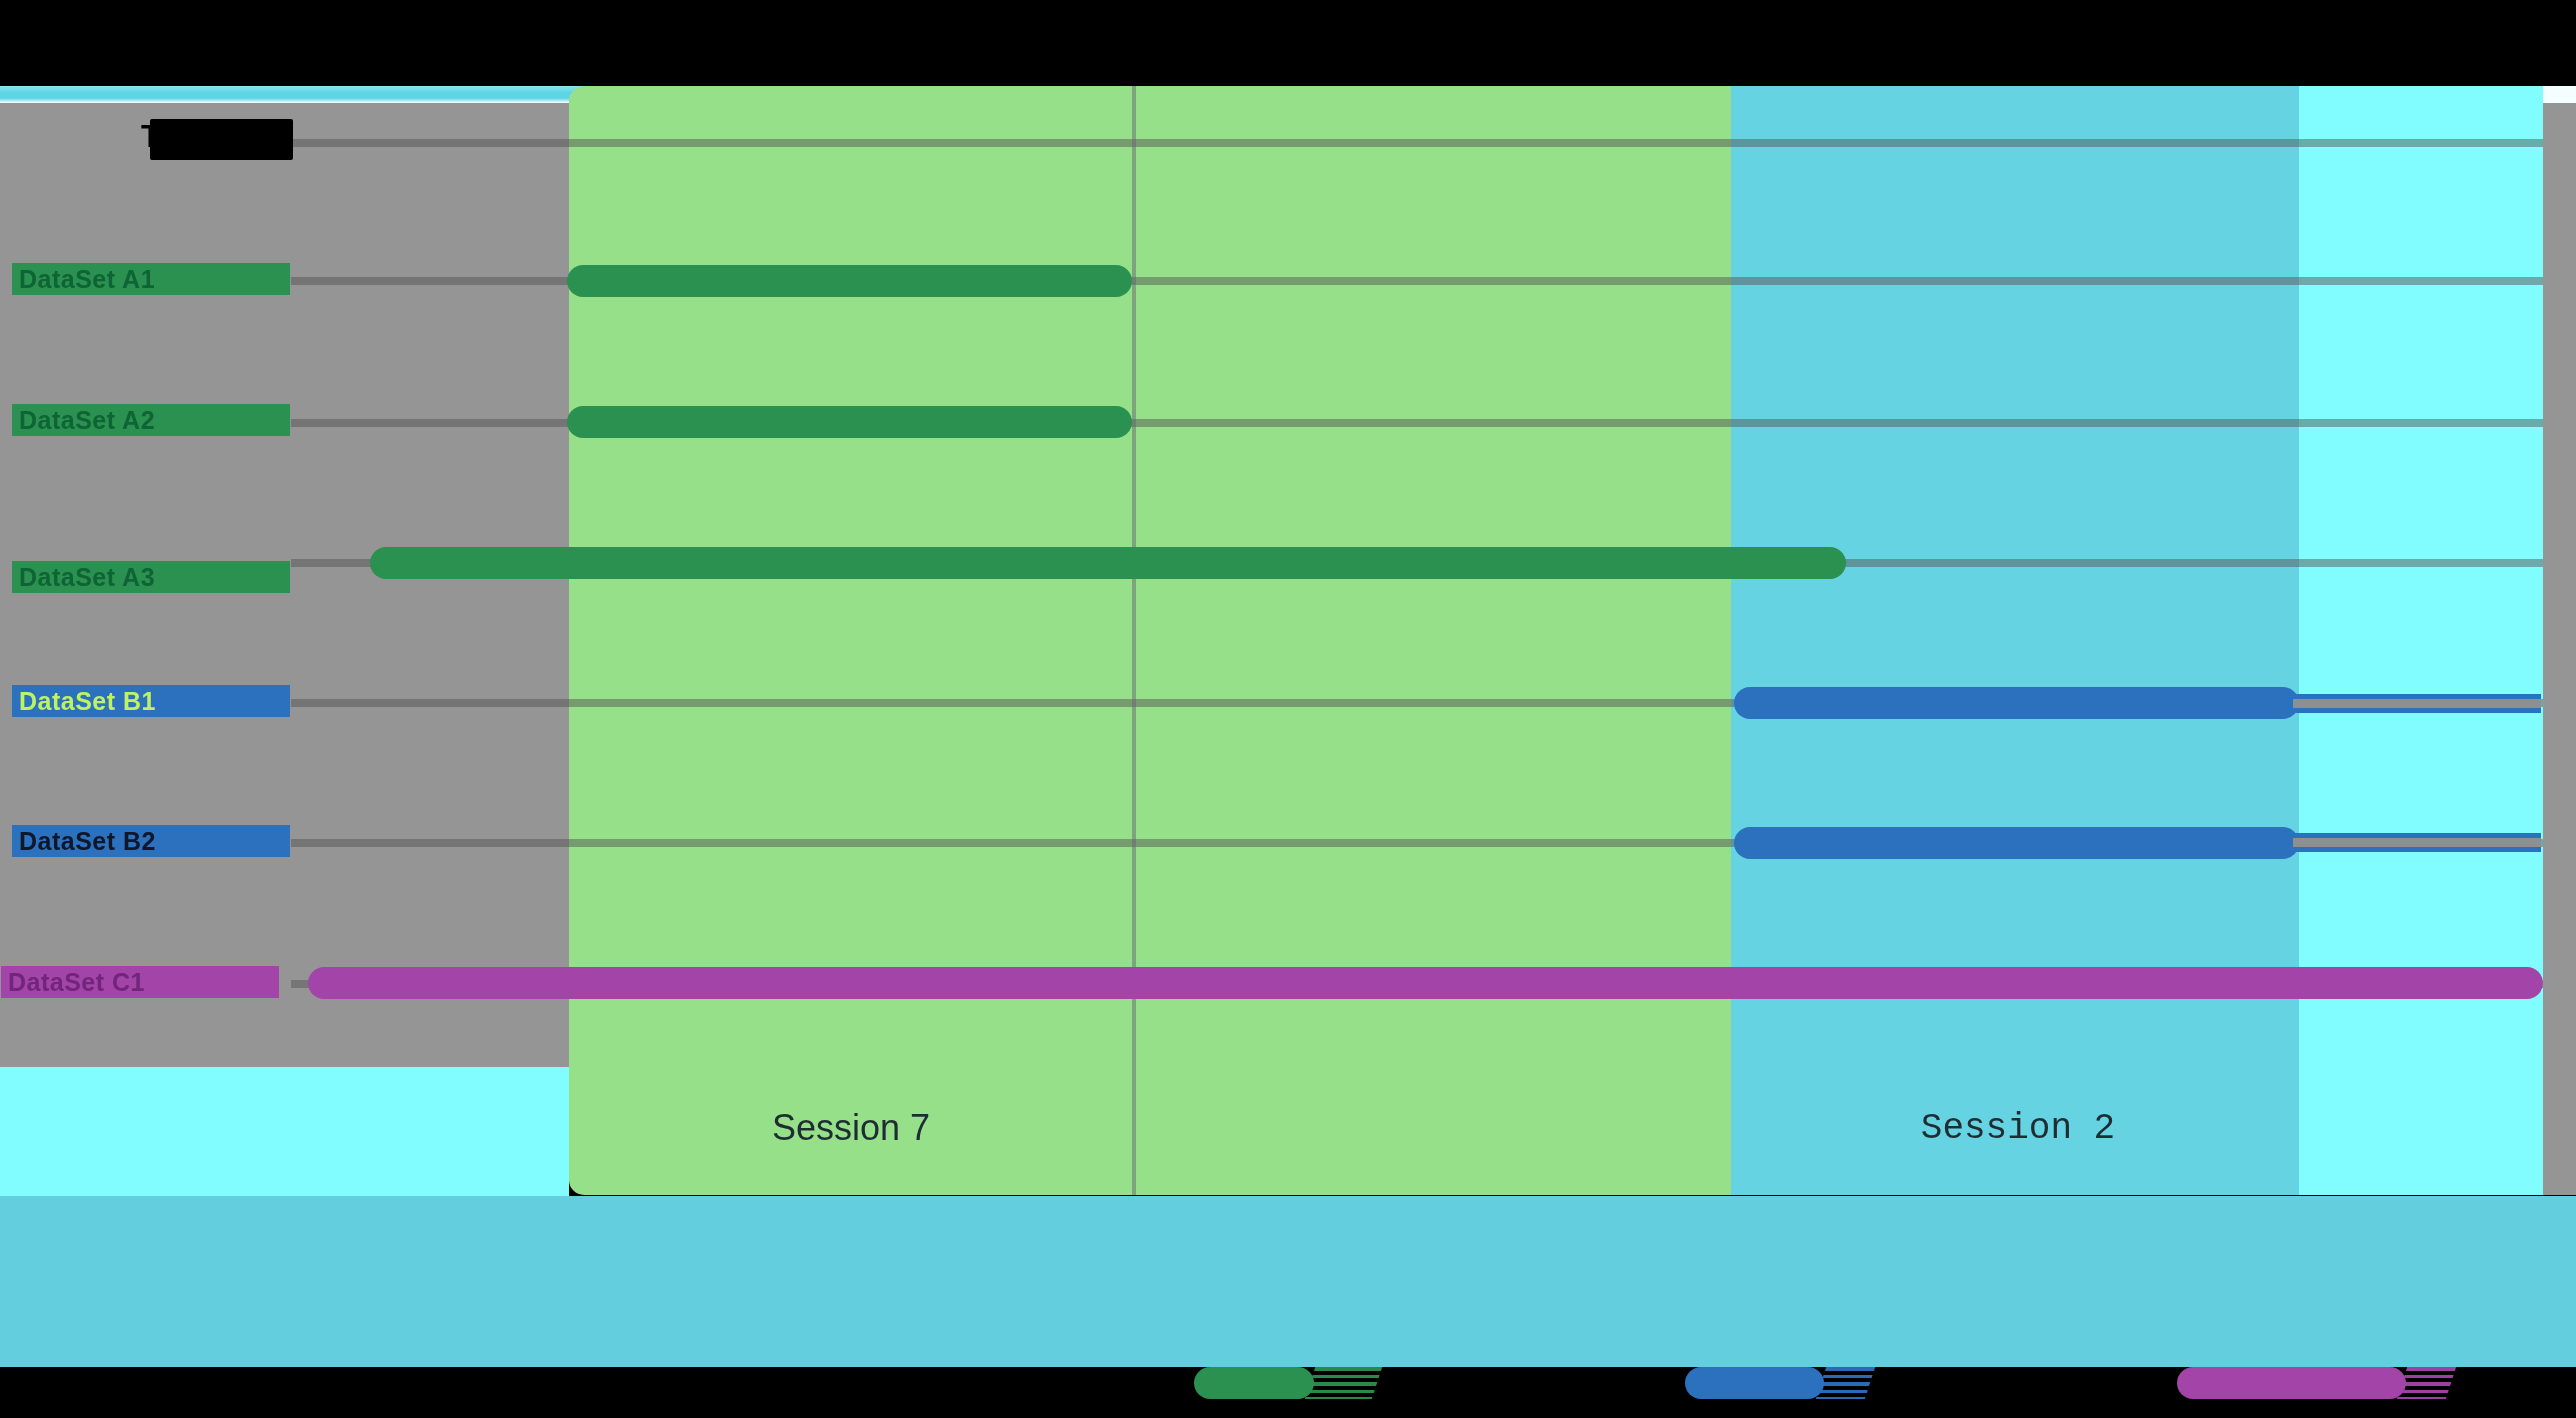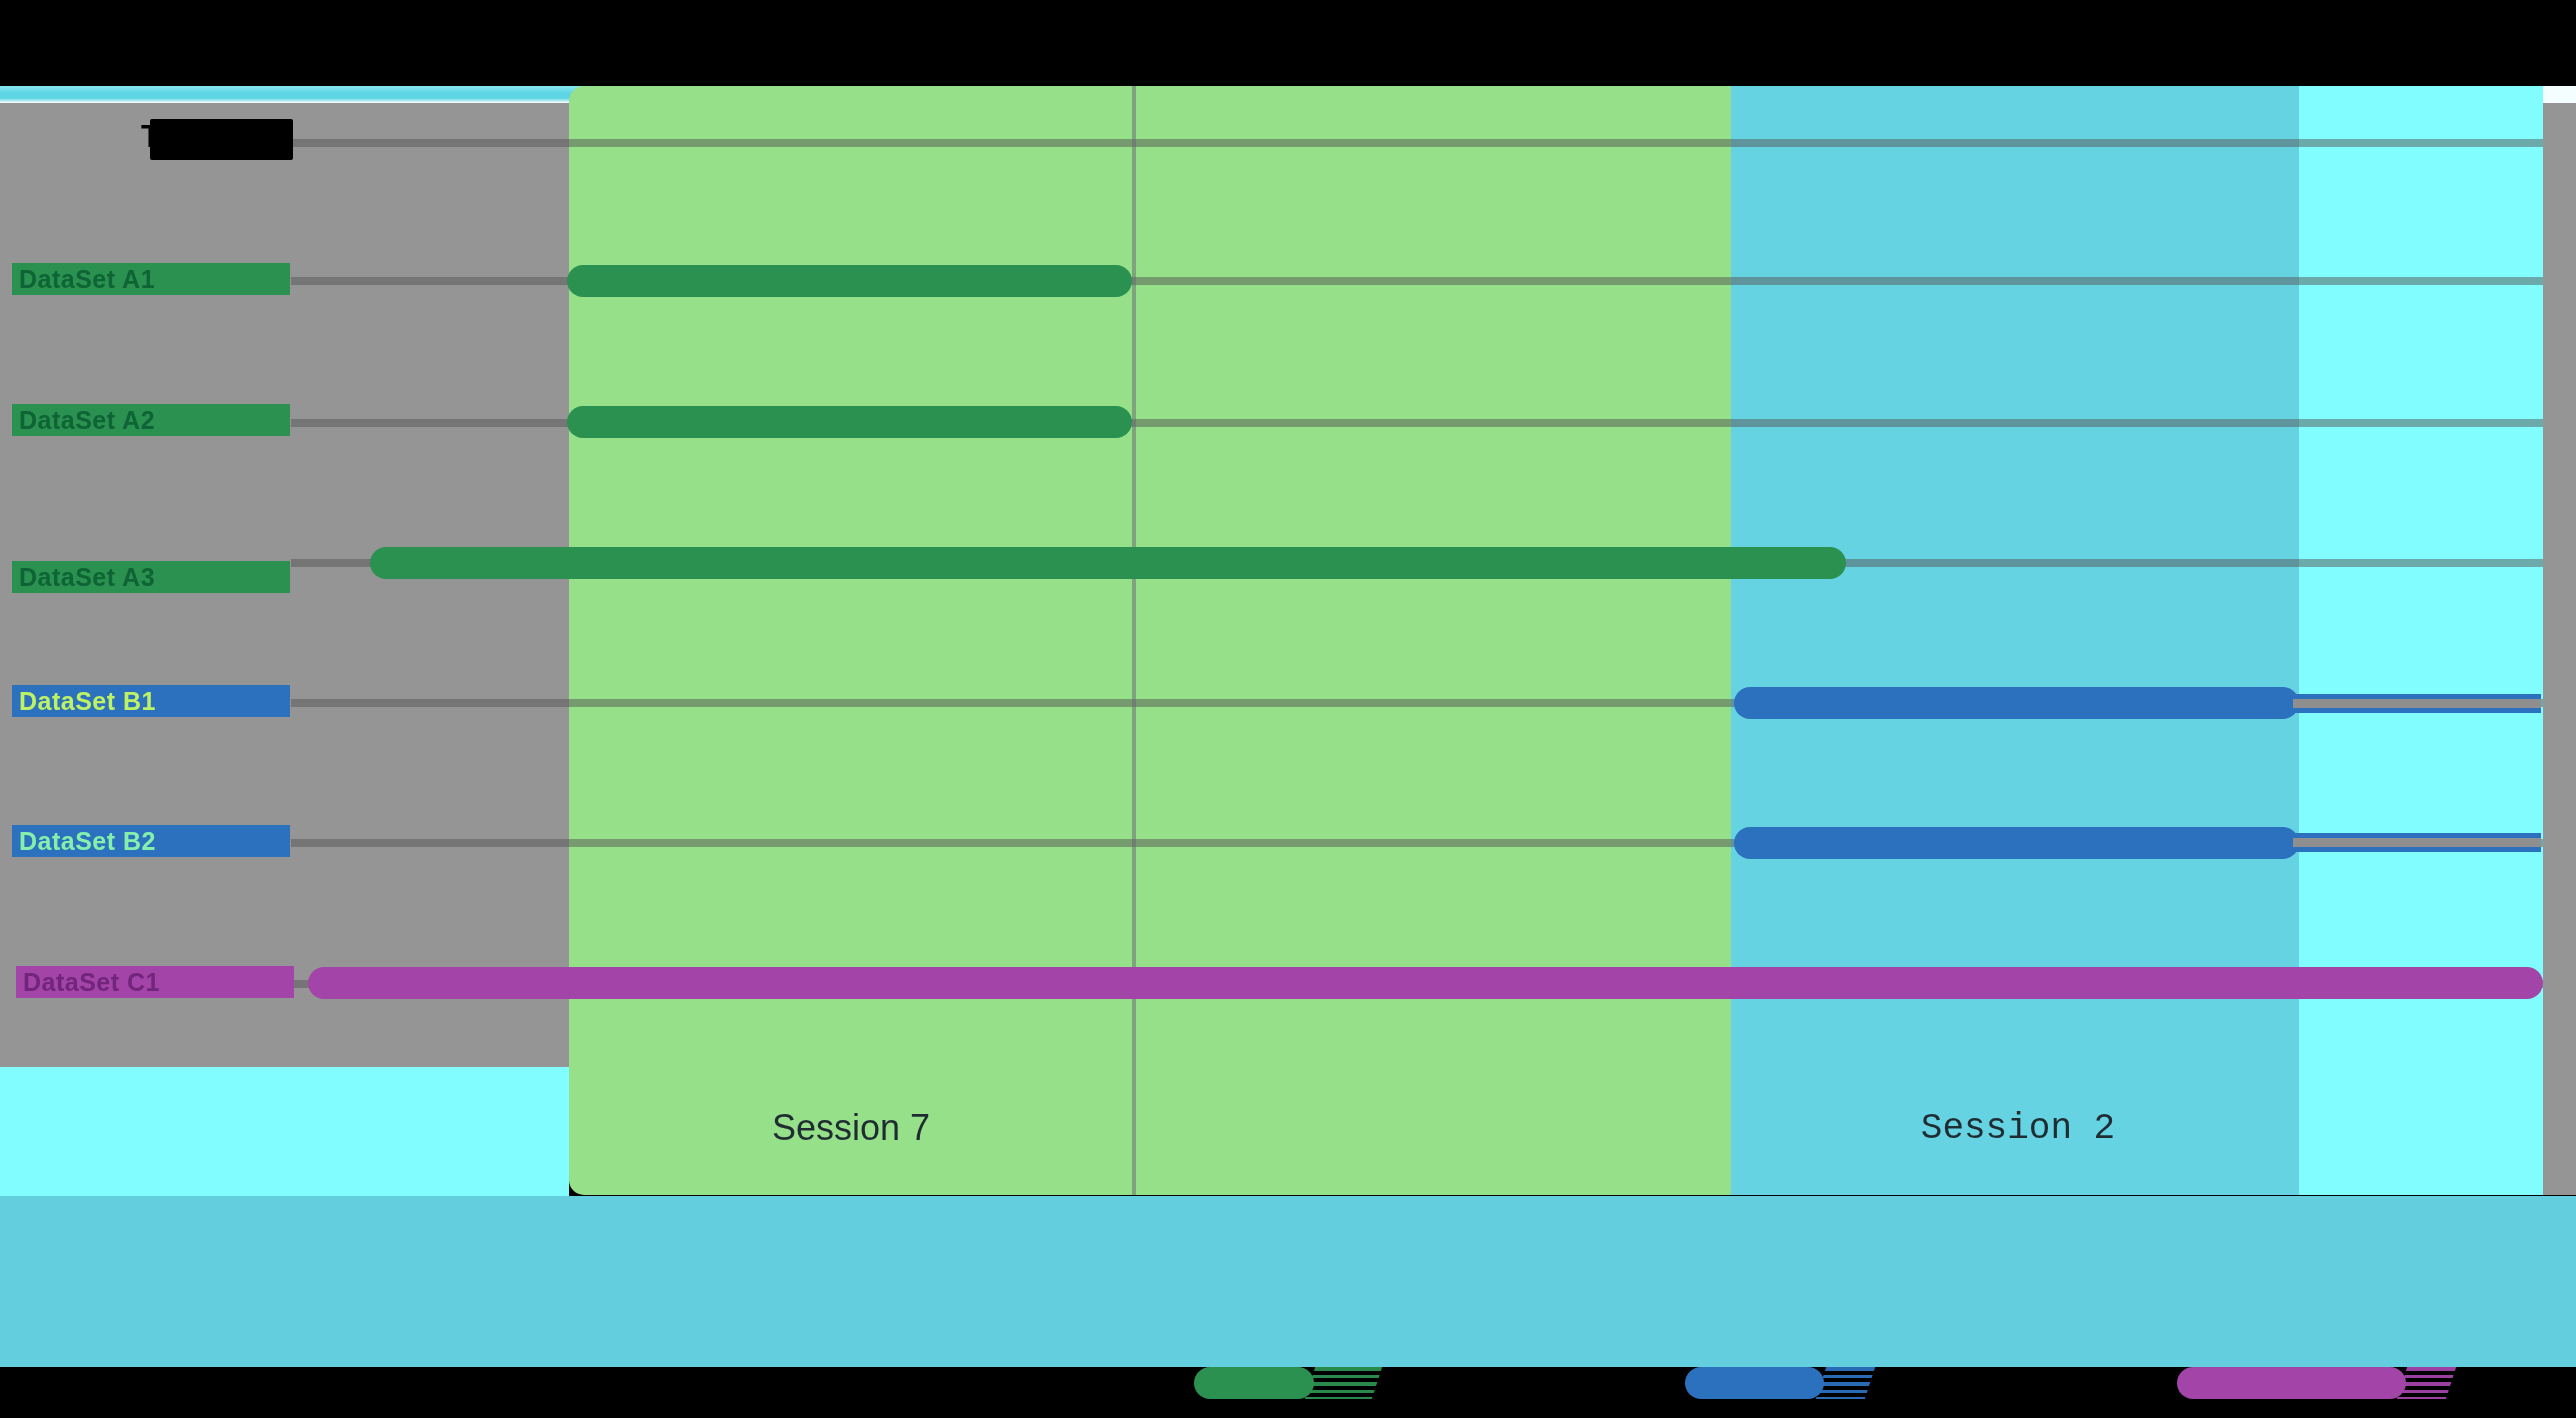--- a/index.html
+++ b/index.html
@@ -63,24 +63,24 @@
   <div id="rows">
       <div class="task-label" style="left: 12px; width: 278px; top: 263px; background: rgb(43, 145, 80); color: rgb(14, 100, 52);">DataSet A1</div>
       <div class="bar" style="left: 567px; width: 565px; top: 265px; background: rgb(43, 145, 80);"></div>
       <div class="task-label" style="left: 12px; width: 278px; top: 404px; background: rgb(43, 145, 80); color: rgb(14, 100, 52);">DataSet A2</div>
       <div class="bar" style="left: 567px; width: 565px; top: 406px; background: rgb(43, 145, 80);"></div>
       <div class="task-label" style="left: 12px; width: 278px; top: 545px; background: rgb(43, 145, 80); color: rgb(14, 100, 52); margin-top: 16px;">DataSet A3</div>
       <div class="bar" style="left: 370px; width: 1476px; top: 547px; background: rgb(43, 145, 80);"></div>
       <div class="task-label" style="left: 12px; width: 278px; top: 685px; background: rgb(43, 113, 190); color: #bef264;">DataSet B1</div>
       <div class="bar" style="left: 1734px; width: 565px; top: 687px; background: rgb(43, 113, 190);"></div>
       <div class="bar-ext" style="left: 2293px; width: 248px; top: 694px; background: linear-gradient(rgb(43, 113, 190) 0px, rgb(43, 113, 190) 25%, rgb(143, 143, 143) 25%, rgb(143, 143, 143) 75%, rgb(43, 113, 190) 75%, rgb(43, 113, 190) 100%);"></div>
-      <div class="task-label" style="left: 12px; width: 278px; top: 825px; background: rgb(43, 113, 190); color: #86efac;">DataSet B2</div>
+      <div class="task-label" style="left: 12px; width: 278px; top: 825px; background: rgb(43, 113, 190); color: #0f172a;">DataSet B2</div>
       <div class="bar" style="left: 1734px; width: 565px; top: 827px; background: rgb(43, 113, 190);"></div>
       <div class="bar-ext" style="left: 2293px; width: 248px; top: 833px; background: linear-gradient(rgb(43, 113, 190) 0px, rgb(43, 113, 190) 25%, rgb(143, 143, 143) 25%, rgb(143, 143, 143) 75%, rgb(43, 113, 190) 75%, rgb(43, 113, 190) 100%);"></div>
-      <div class="task-label" style="left: 16px; width: 278px; top: 966px; background: rgb(163, 68, 169); color: rgb(113, 37, 123);">DataSet C1</div>
+      <div class="task-label" style="left: 1px; width: 278px; top: 966px; background: rgb(163, 68, 169); color: rgb(113, 37, 123);">DataSet C1</div>
       <div class="bar" style="left: 308px; width: 2235px; top: 967px; background: rgb(163, 68, 169);"></div>
     </div>
   <div id="sessions">
       <div class="session-label" style="left: 851px; top: 1128px;">Session 7</div>
       <div class="session-label" style="left: 2018px; top: 1128px; font-family: Liberation Mono, monospace;">Session 2</div>
     </div>
   <div id="legend-items">
       <div class="legend-pill" style="left: 1194px; width: 120px; top: 1367px; background: rgb(43, 145, 80);"></div>
       <div class="legend-slash" style="left: 1310px; width: 67px; top: 1367px; background: repeating-linear-gradient(rgb(43, 145, 80) 0px, rgb(43, 145, 80) 3.8px, rgba(0, 0, 0, 0) 3.8px, rgba(0, 0, 0, 0) 7.5px);"></div>
       <div style="position: absolute; left: 1392px; top: 1367px; color: rgb(119, 119, 119); font-size: 24.4px;"></div>

